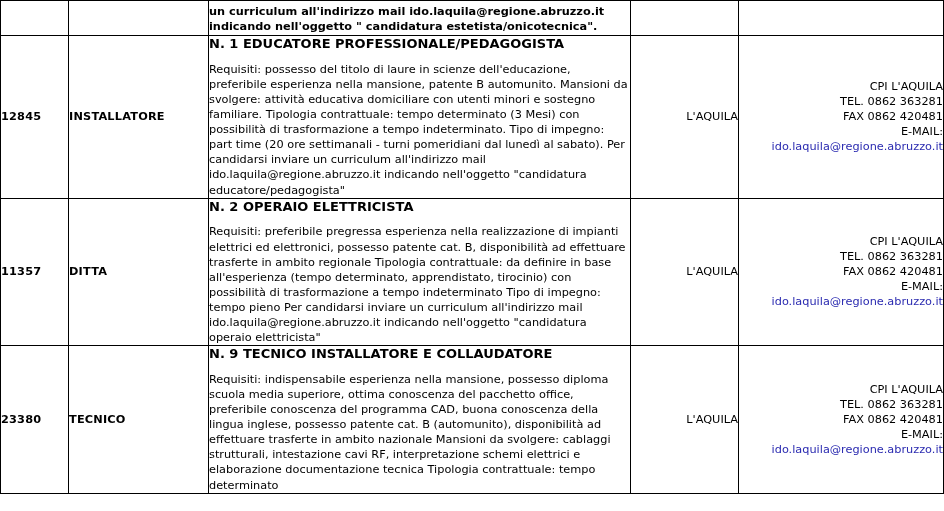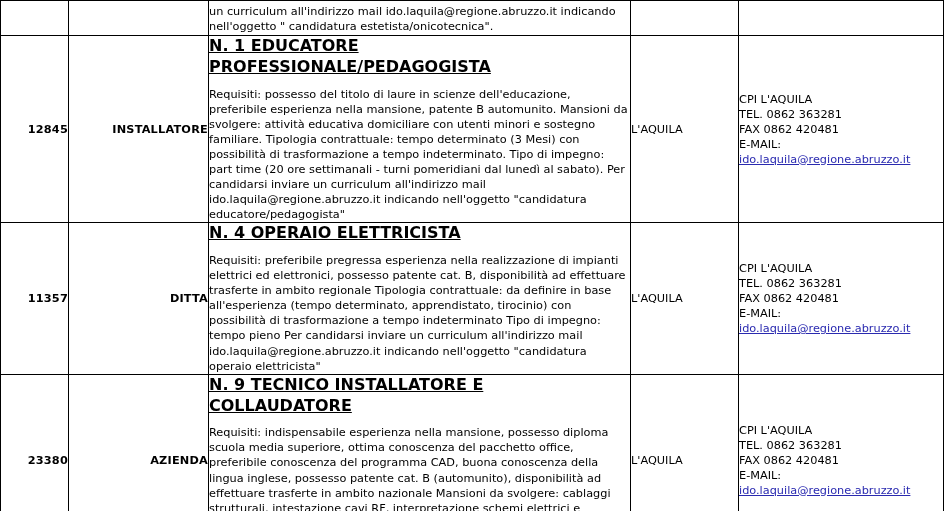--- a/index.html
+++ b/index.html
@@ -33,63 +33,61 @@
     font-size: 11.3px;
     line-height: 1.33;
   }
   col.c-id      { width: 68px; }
   col.c-type    { width: 140px; }
   col.c-desc    { width: 422px; }
   col.c-place   { width: 108px; }
   col.c-contact { width: 205px; }
 
   .cell-id, .cell-type {
-    text-align: right;
+    text-align: left;
     font-weight: bold;
     font-size: 11.6px;
     letter-spacing: 0.2px;
   }
   .cell-place {
-    text-align: left;
+    text-align: right;
     font-size: 11.6px;
   }
   .cell-desc {
     vertical-align: top;
     padding: 3px 6px 4px 7px;
     text-align: left;
   }
   .cell-contact {
-    text-align: left;
+    text-align: right;
     padding: 4px 4px;
     font-size: 11.4px;
     line-height: 1.36;
   }
   .job-title {
     font-weight: bold;
-    font-size: 16px;
+    font-size: 13px;
     line-height: 1.3;
     margin: 0 0 9px 0;
-    text-decoration: underline;
   }
   .job-body {
     margin: 0;
     font-size: 11.3px;
     line-height: 1.335;
     text-align: left;
   }
   .contact-line { display: block; white-space: nowrap; }
   .contact-email {
     color: #2a2ab0;
-    text-decoration: underline;
     white-space: nowrap;
     cursor: pointer;
   }
   
   .row-partial .cell-desc { padding-top: 2px; }
-  .row-partial td { height: 32px; }
+  .row-partial td { height: 32px; font-weight: bold; }
   .spacer-cell { }
 </style>
 </head>
 <body>
 
 <div class="sheet">
   <table class="job-table">
     <colgroup>
       <col class="c-id">
       <col class="c-type">
@@ -123,36 +121,36 @@
           <span class="contact-line">FAX 0862 420481</span>
           <span class="contact-line">E-MAIL:</span>
           <span class="contact-line contact-email">ido.laquila@regione.abruzzo.it</span>
         </td>
       </tr>
 
       <tr>
         <td class="cell-id">11357</td>
         <td class="cell-type">DITTA</td>
         <td class="cell-desc">
-          <p class="job-title">N. 4 OPERAIO ELETTRICISTA</p>
+          <p class="job-title">N. 2 OPERAIO ELETTRICISTA</p>
           <p class="job-body">Requisiti: preferibile pregressa esperienza nella realizzazione di impianti elettrici ed elettronici, possesso patente cat. B, disponibilità ad effettuare trasferte in ambito regionale Tipologia contrattuale: da definire in base all'esperienza (tempo determinato, apprendistato, tirocinio) con possibilità di trasformazione a tempo indeterminato Tipo di impegno: tempo pieno Per candidarsi inviare un curriculum all'indirizzo mail ido.laquila@regione.abruzzo.it indicando nell'oggetto "candidatura operaio elettricista"</p>
         </td>
         <td class="cell-place">L'AQUILA</td>
         <td class="cell-contact">
           <span class="contact-line">CPI L'AQUILA</span>
           <span class="contact-line">TEL. 0862 363281</span>
           <span class="contact-line">FAX 0862 420481</span>
           <span class="contact-line">E-MAIL:</span>
           <span class="contact-line contact-email">ido.laquila@regione.abruzzo.it</span>
         </td>
       </tr>
 
       <tr>
         <td class="cell-id">23380</td>
-        <td class="cell-type">AZIENDA</td>
+        <td class="cell-type">TECNICO</td>
         <td class="cell-desc">
           <p class="job-title">N. 9 TECNICO INSTALLATORE E COLLAUDATORE</p>
           <p class="job-body">Requisiti: indispensabile esperienza nella mansione, possesso diploma scuola media superiore, ottima conoscenza del pacchetto office, preferibile conoscenza del programma CAD, buona conoscenza della lingua inglese, possesso patente cat. B (automunito), disponibilità ad effettuare trasferte in ambito nazionale Mansioni da svolgere: cablaggi strutturali, intestazione cavi RF, interpretazione schemi elettrici e elaborazione documentazione tecnica Tipologia contrattuale: tempo determinato</p>
         </td>
         <td class="cell-place">L'AQUILA</td>
         <td class="cell-contact">
           <span class="contact-line">CPI L'AQUILA</span>
           <span class="contact-line">TEL. 0862 363281</span>
           <span class="contact-line">FAX 0862 420481</span>
           <span class="contact-line">E-MAIL:</span>

